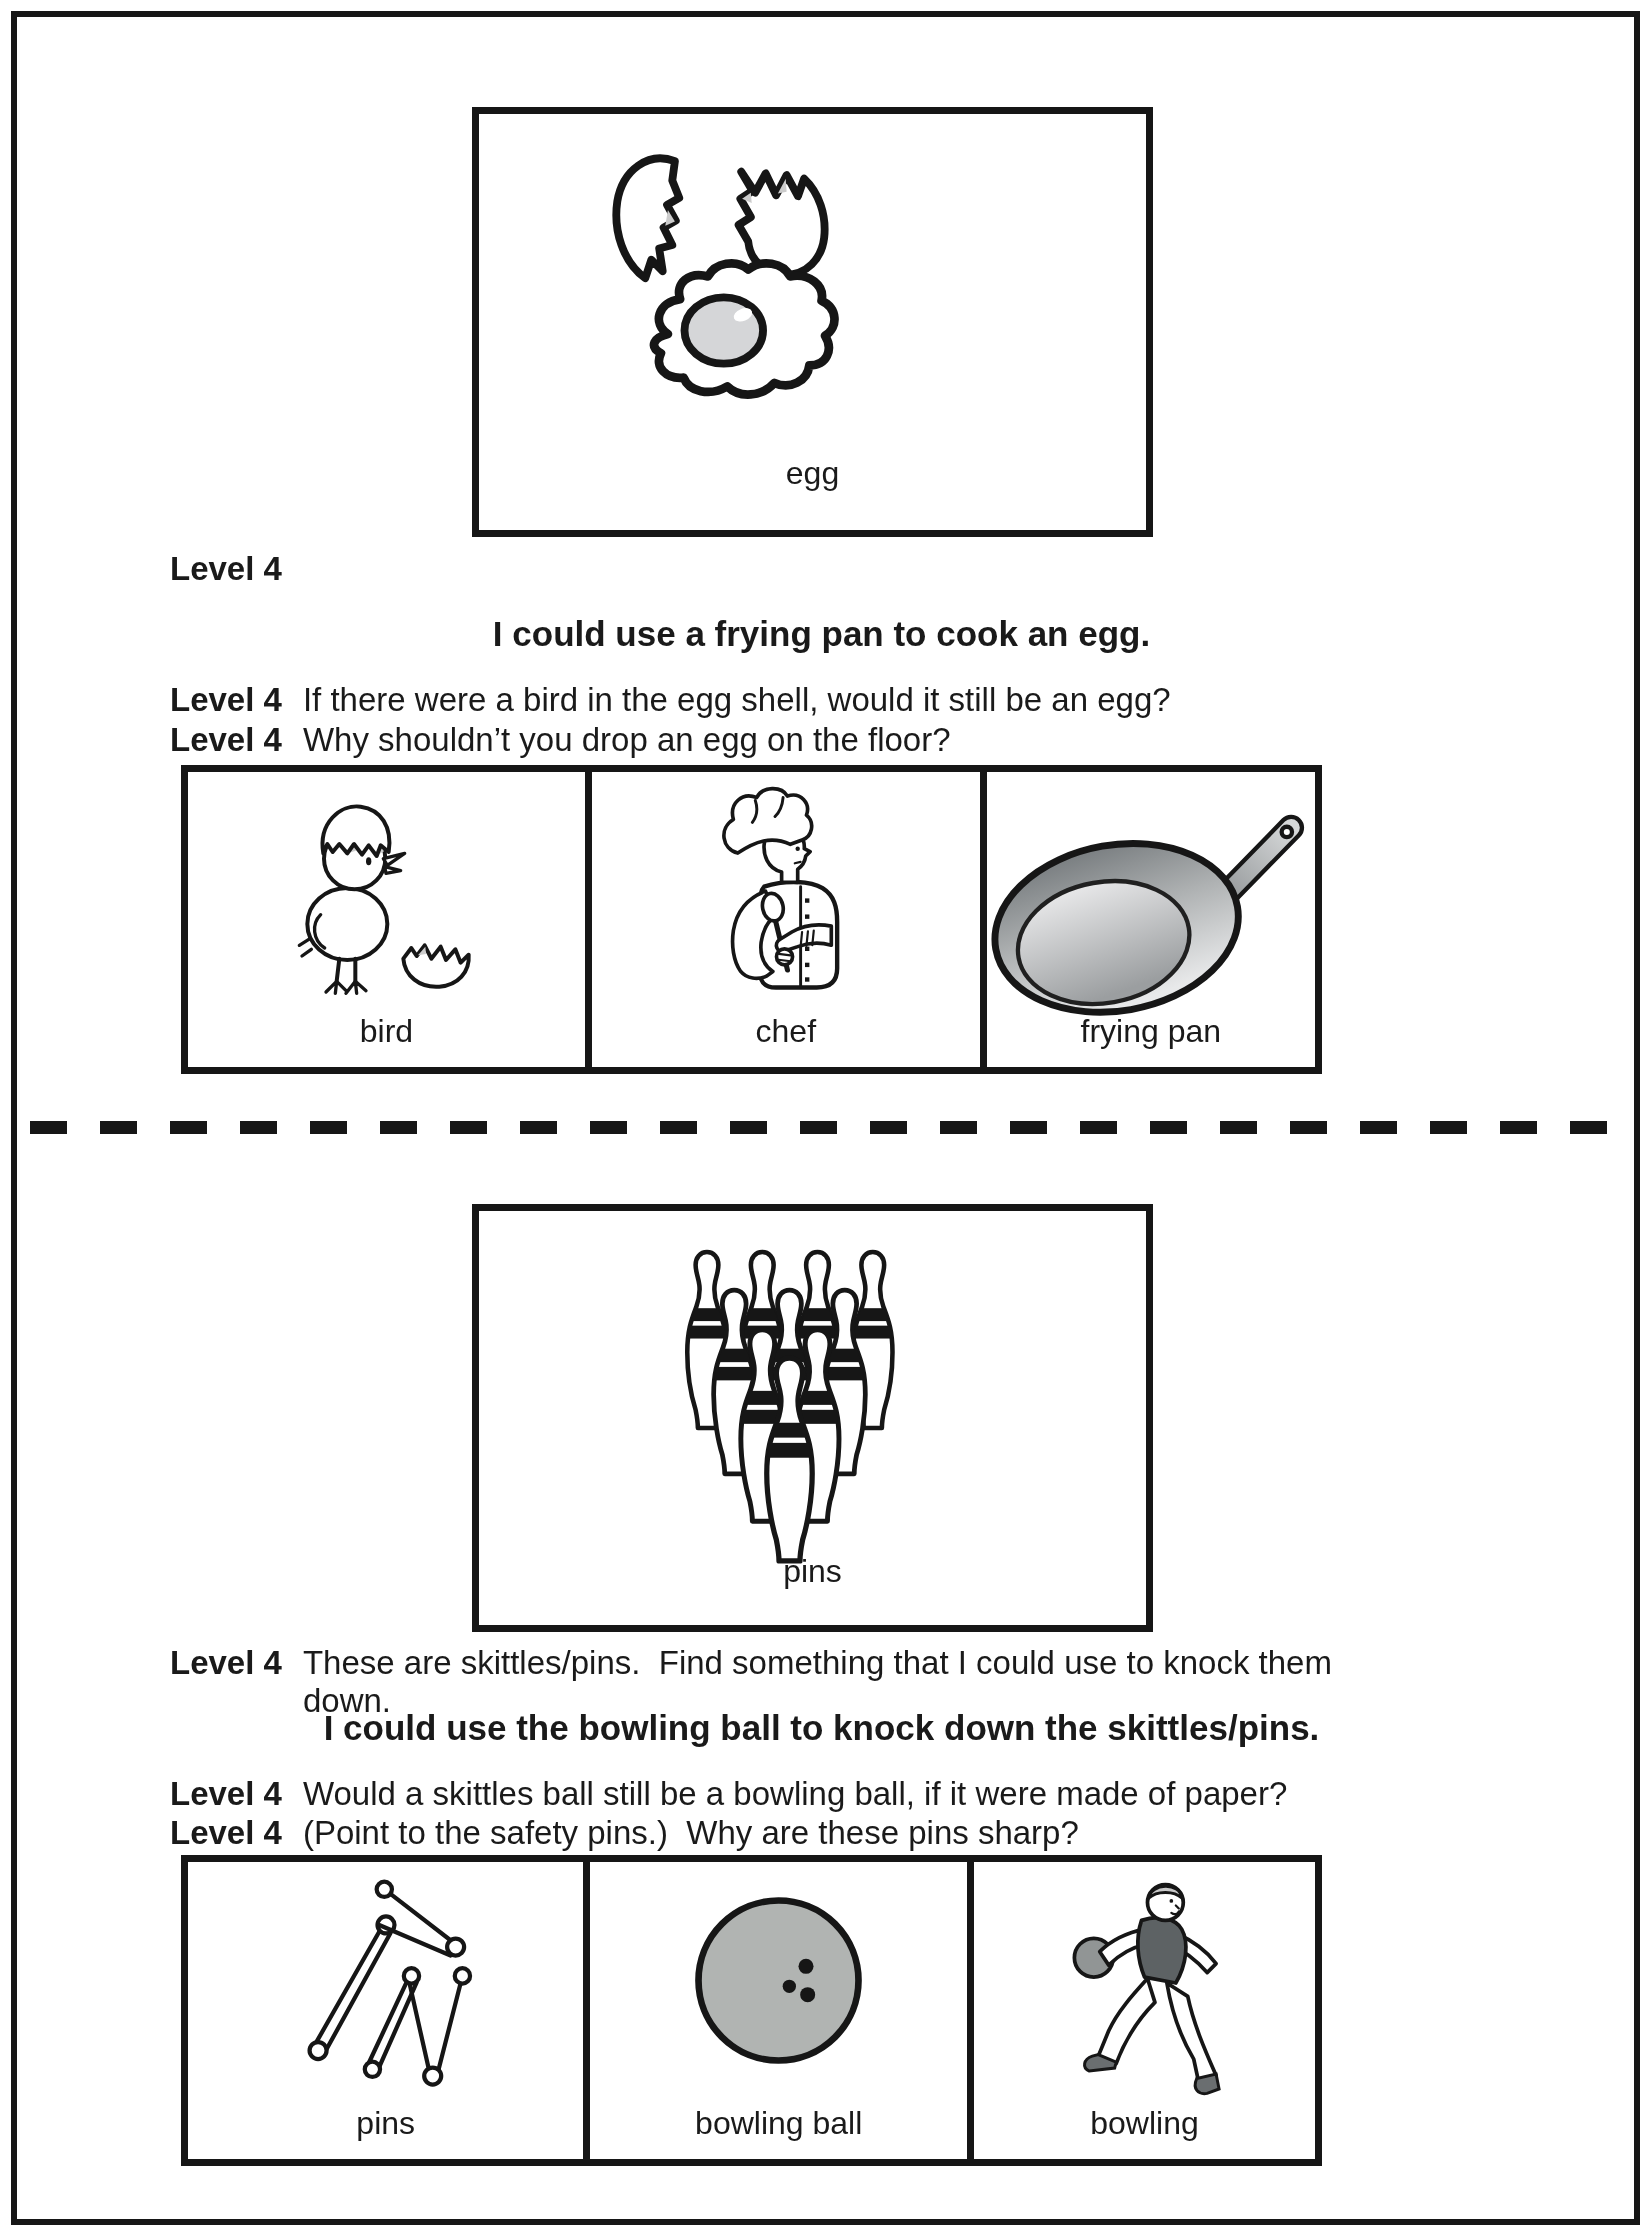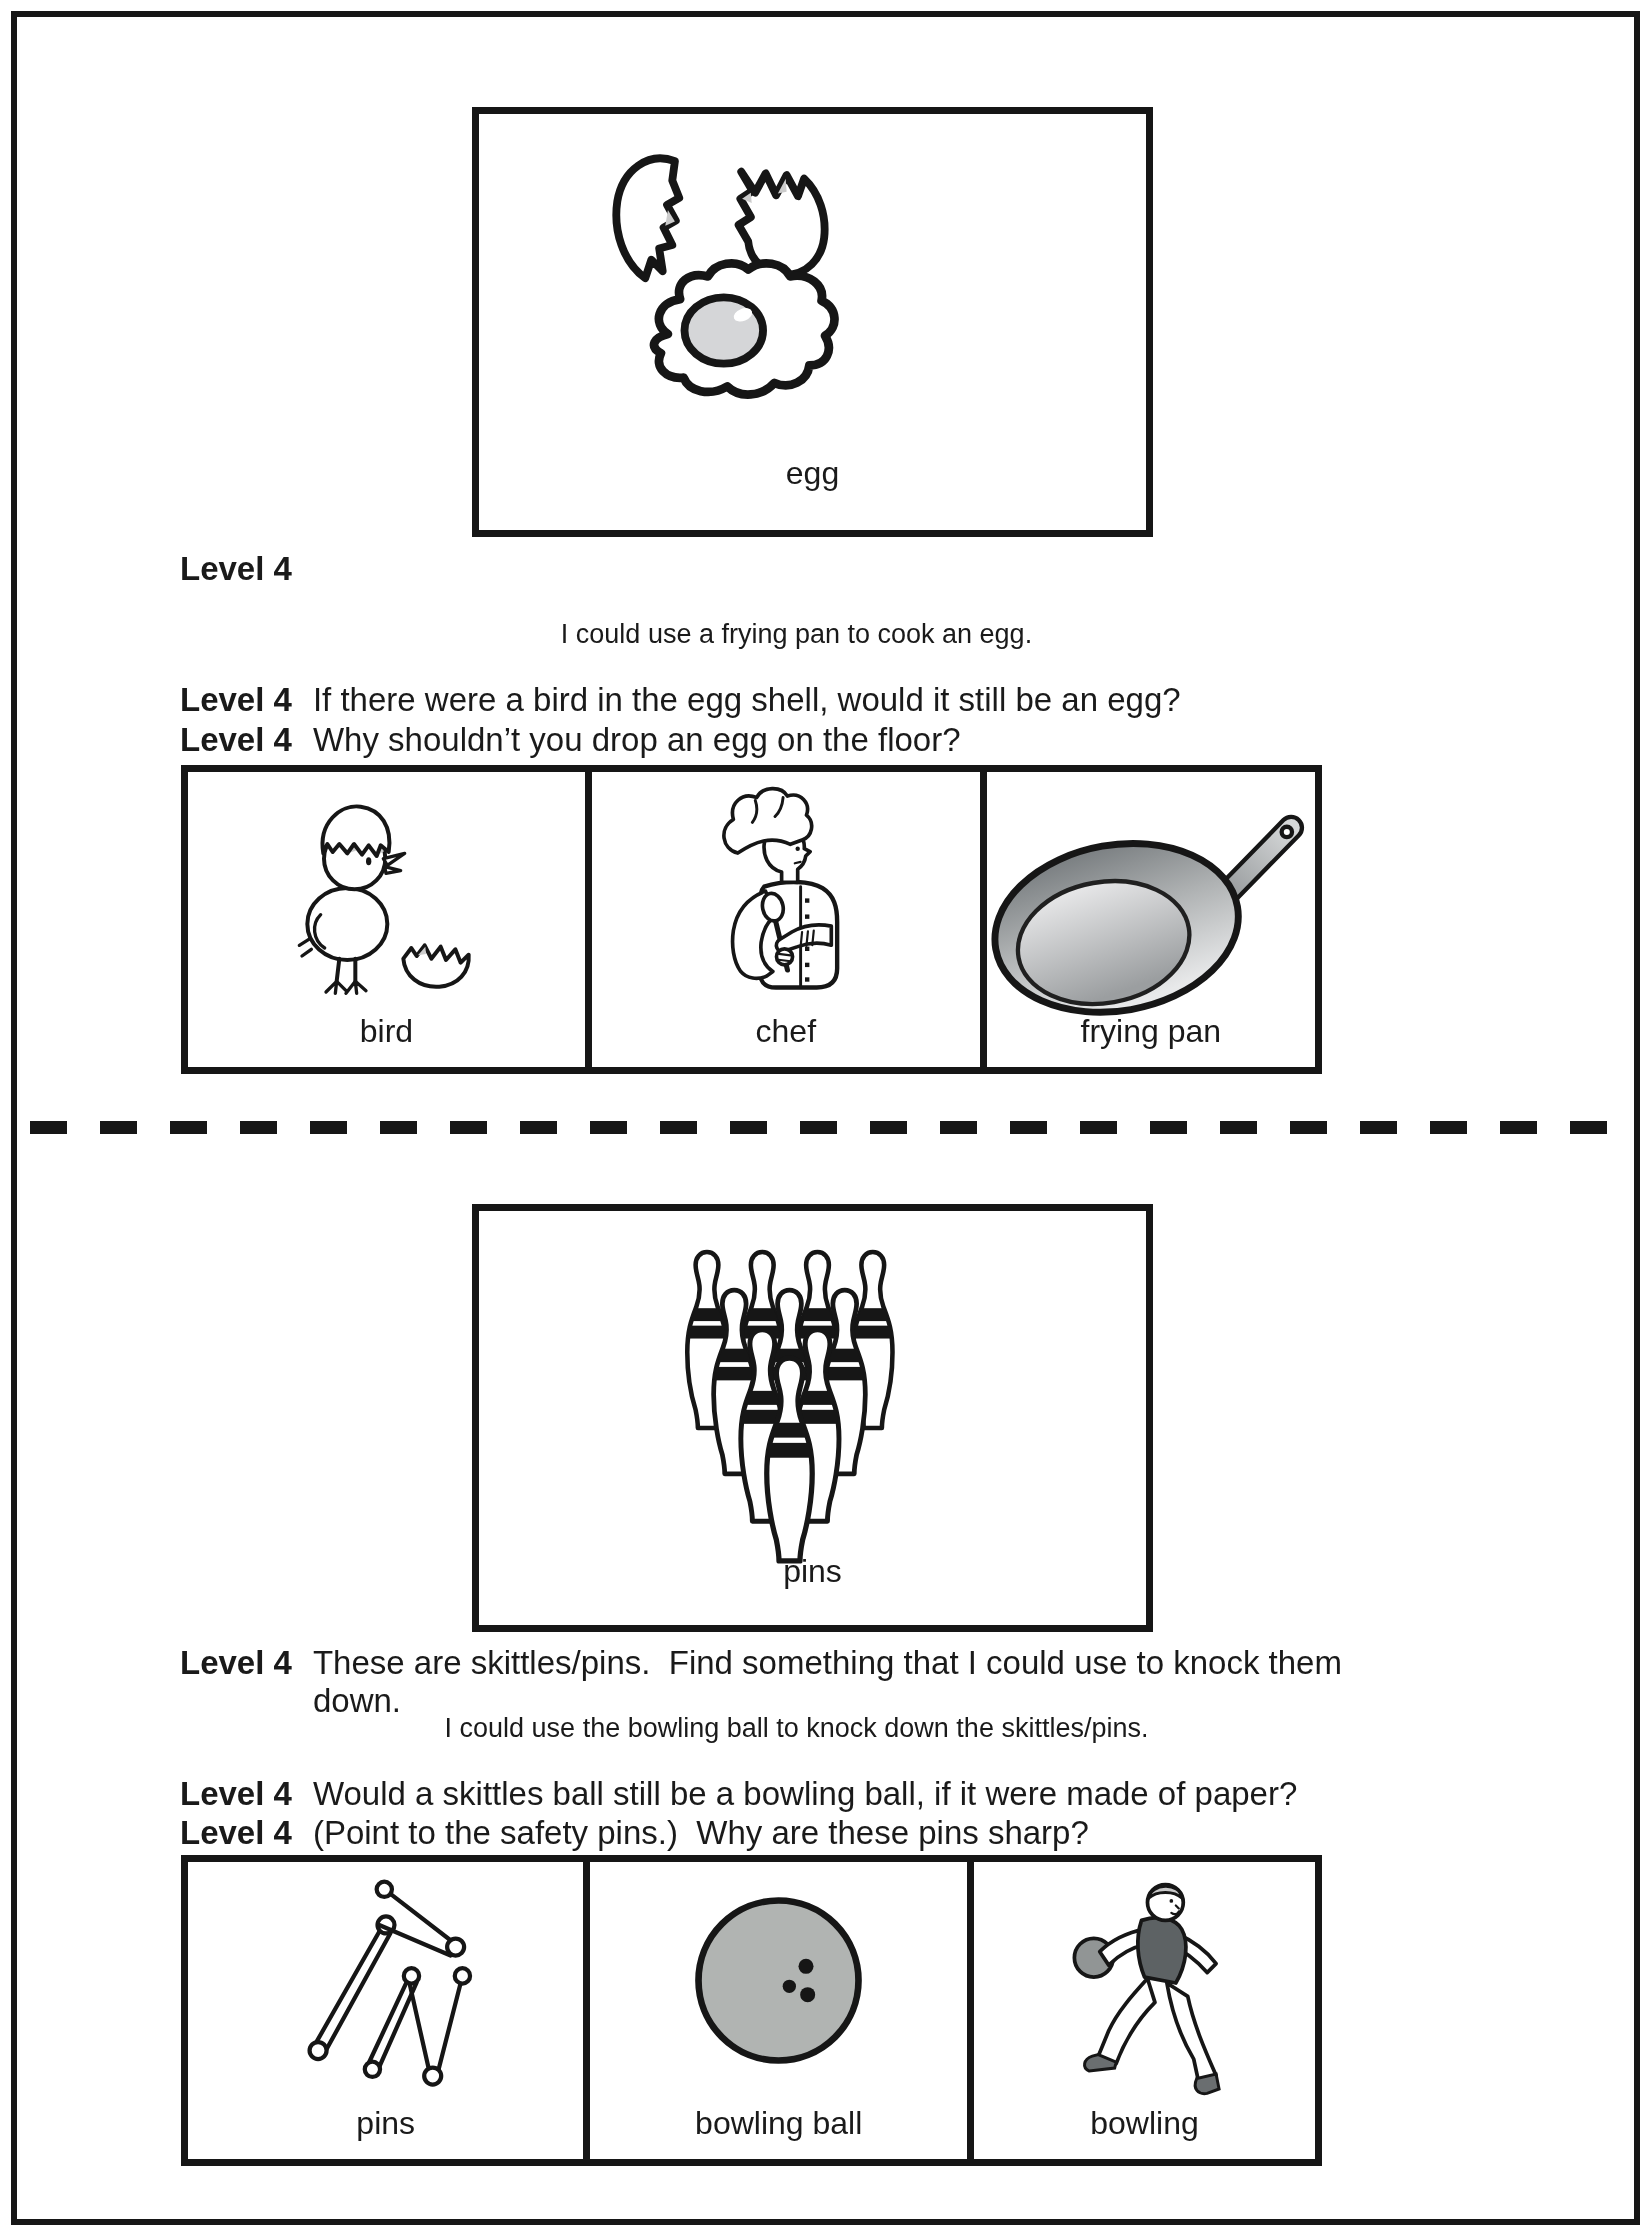--- a/index.html
+++ b/index.html
@@ -4,24 +4,24 @@
 <style>
   html,body{margin:0;padding:0;background:#fff;}
   .sheet{position:relative;width:1651px;height:2236px;background:#fff;overflow:hidden;
          font-family:"Liberation Sans",sans-serif;color:#1a1a1a;}
   .frame{position:absolute;inset:11.4px;border:6.1px solid #161616;pointer-events:none;}
   .stim-box{position:absolute;left:472px;width:681px;border:7.9px solid #161616;box-sizing:border-box;background:#fff;}
   #egg-box{top:107px;height:430px;}
   #pins-box{top:1204px;height:428px;}
   .stim-art{position:absolute;display:block;}
   .stim-label{position:absolute;left:0;width:100%;text-align:center;font-size:32px;}
-  .prompt{position:absolute;left:180px;width:1258px;margin:0;font-size:33px;line-height:38px;display:flex;}
+  .prompt{position:absolute;left:170px;width:1258px;margin:0;font-size:33px;line-height:38px;display:flex;}
   .lvl{font-weight:700;margin-right:21px;white-space:nowrap;}
   .ptext{white-space:pre-wrap;}
-  .model{position:absolute;left:174px;width:1245px;margin:0;text-align:center;font-weight:400;font-size:27px;line-height:40px;}
+  .model{position:absolute;left:199px;width:1245px;margin:0;text-align:center;font-weight:700;font-size:35px;line-height:40px;}
   .divider{position:absolute;left:30px;top:1121px;width:1591px;height:13px;
            background:repeating-linear-gradient(to right,#161616 0 37px,transparent 37px 70px);}
   .strip{position:absolute;left:181px;width:1141px;border:7.9px solid #161616;box-sizing:border-box;display:grid;background:#fff;}
   #strip-1{top:765px;height:309px;grid-template-columns:503fr 500fr 425fr;}
   #strip-2{top:1855px;height:311px;grid-template-columns:500fr 485fr 440fr;}
   .panel{position:relative;margin:0;overflow:hidden;}
   .panel + .panel{border-left:7.9px solid #161616;}
   .panel .art{display:block;margin:12.2px auto 0;}
   .panel figcaption{position:absolute;bottom:17.5px;left:0;width:100%;text-align:center;font-size:32px;}
   svg .ln{stroke:#161616;fill:none;stroke-linecap:round;stroke-linejoin:round;}

